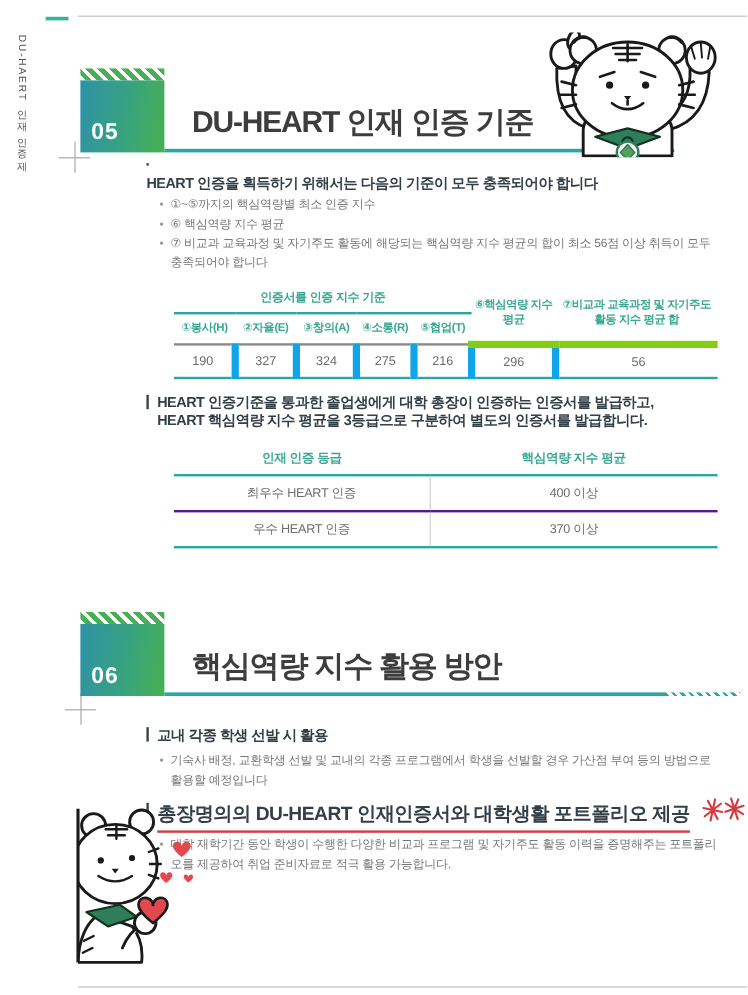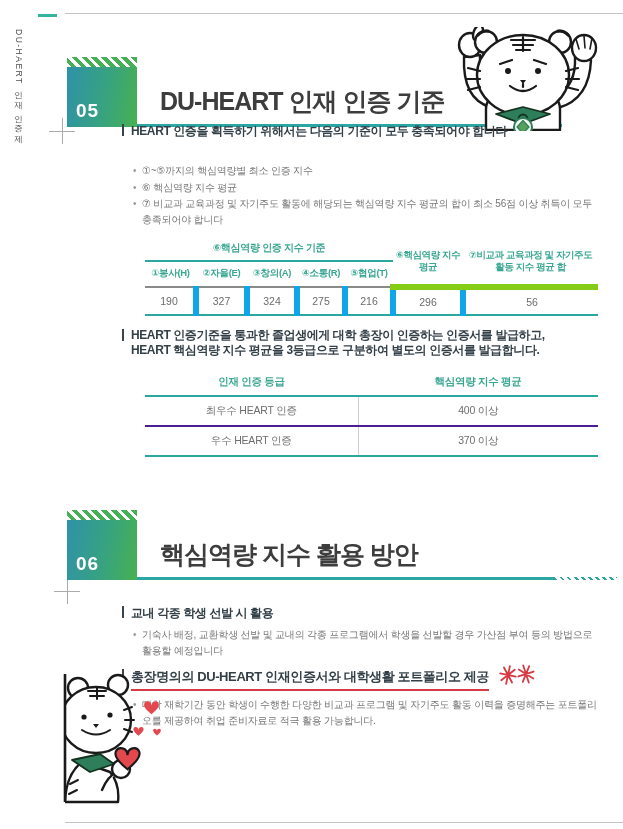--- a/index.html
+++ b/index.html
@@ -110,21 +110,21 @@
     </g>
 
     <g stroke="#14301f" stroke-width="1.8" stroke-linejoin="round">
       <path d="M58,87 L85,80 L112,87 L85,97 Z" fill="#2e7d5b"></path>
       <circle cx="85" cy="92" r="4.5" fill="#2e7d5b"></circle>
       <circle cx="85" cy="100" r="9" fill="#f2f7ef" stroke="#2e7d5b" stroke-width="2"></circle>
       <path d="M85,93.5 L91,100 L85,106.5 L79,100 Z" fill="#57a05c" stroke="#2e7d5b" stroke-width="1.2"></path>
     </g>
   </svg>
 
-  <div class="heading" style="left:122px; top:123px;">
+  <div class="heading" style="left:122px; top:135px;flex-direction:column;">
     <div class="h-bar"></div>
     <span>HEART 인증을 획득하기 위해서는 다음의 기준이 모두 충족되어야 합니다</span>
   </div>
   <div class="bullets" style="left:133px; top:163px; width:462px;">
     <div class="bullet">①~⑤까지의 핵심역량별 최소 인증 지수</div>
     <div class="bullet">⑥ 핵심역량 지수 평균</div>
     <div class="bullet">⑦ 비교과 교육과정 및 자기주도 활동에 해당되는 핵심역량 지수 평균의 합이 최소 56점 이상 취득이 모두 충족되어야 합니다</div>
   </div>
 
   <table class="t1">
@@ -132,21 +132,21 @@
       <col style="width:51px">
         <col style="width:51px">
         <col style="width:50px">
         <col style="width:48px">
         <col style="width:48px">
       <col style="width:70px">
         <col style="width:135px">
     </colgroup>
     <tbody>
       <tr>
-        <td colspan="5" class="group">⑥핵심역량 인증 지수 기준</td>
+        <td colspan="5" class="group">인증서를 인증 지수 기준</td>
         <td rowspan="2" class="span2">⑥핵심역량 지수 평균</td>
         <td rowspan="2" class="span2">⑦비교과 교육과정 및 자기주도 활동 지수 평균 합</td>
       </tr>
       <tr>
         <td class="sub">①봉사(H)</td>
         <td class="sub">②자율(E)</td>
         <td class="sub">③창의(A)</td>
         <td class="sub">④소통(R)</td>
         <td class="sub">⑤협업(T)</td>
       </tr>
@@ -206,21 +206,21 @@
   <div class="heading" style="left:122px; top:605px;">
     <div class="h-bar"></div>
     <span>교내 각종 학생 선발 시 활용</span>
   </div>
   <div class="bullets" style="left:133px; top:627px; width:465px;">
     <div class="bullet">기숙사 배정, 교환학생 선발 및 교내의 각종 프로그램에서 학생을 선발할 경우 가산점 부여 등의 방법으로 활용할 예정입니다</div>
   </div>
 
   <div class="heading" style="left:122px; top:668px;">
     <div class="h-bar"></div>
-    <span class="red-underline" style="font-size:13px;">총장명의의 DU-HEART 인재인증서와 대학생활 포트폴리오 제공</span>
+    <span class="red-underline" style="font-size:16px;">총장명의의 DU-HEART 인재인증서와 대학생활 포트폴리오 제공</span>
     <svg class="stars" width="36" height="24" viewBox="0 0 36 24">
       <g stroke="#d63a42" stroke-width="1.8" stroke-linecap="round" fill="none">
         <g transform="rotate(12 9 12)">
           <path d="M9,3 L9,21 M1,12 L17,12 M3.5,5.5 L14.5,18.5 M14.5,5.5 L3.5,18.5"></path>
         </g>
         <g transform="rotate(-18 27 11)">
           <path d="M27,2 L27,20 M19,11 L35,11 M21.5,4.5 L32.5,17.5 M32.5,4.5 L21.5,17.5"></path>
         </g>
       </g>
     </svg>

